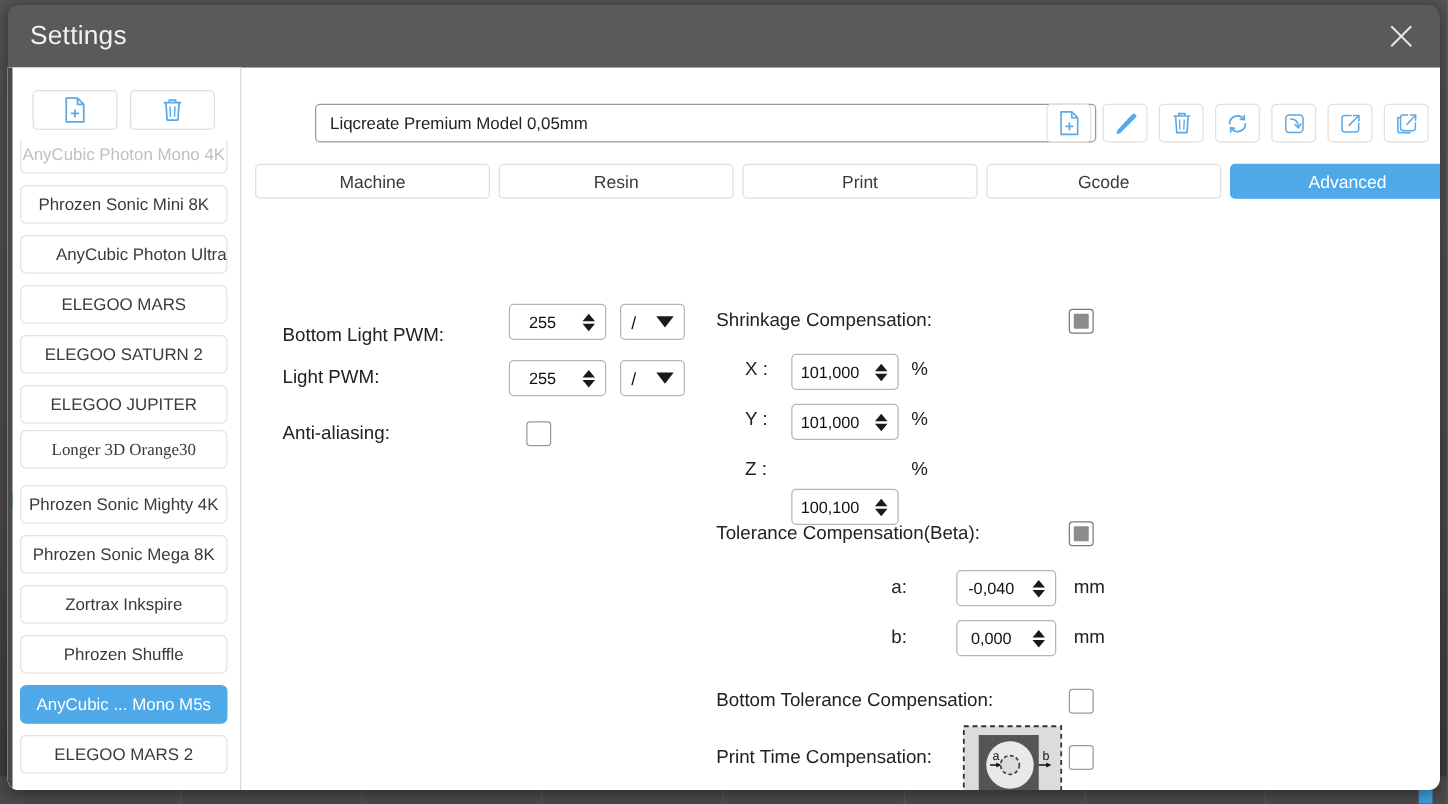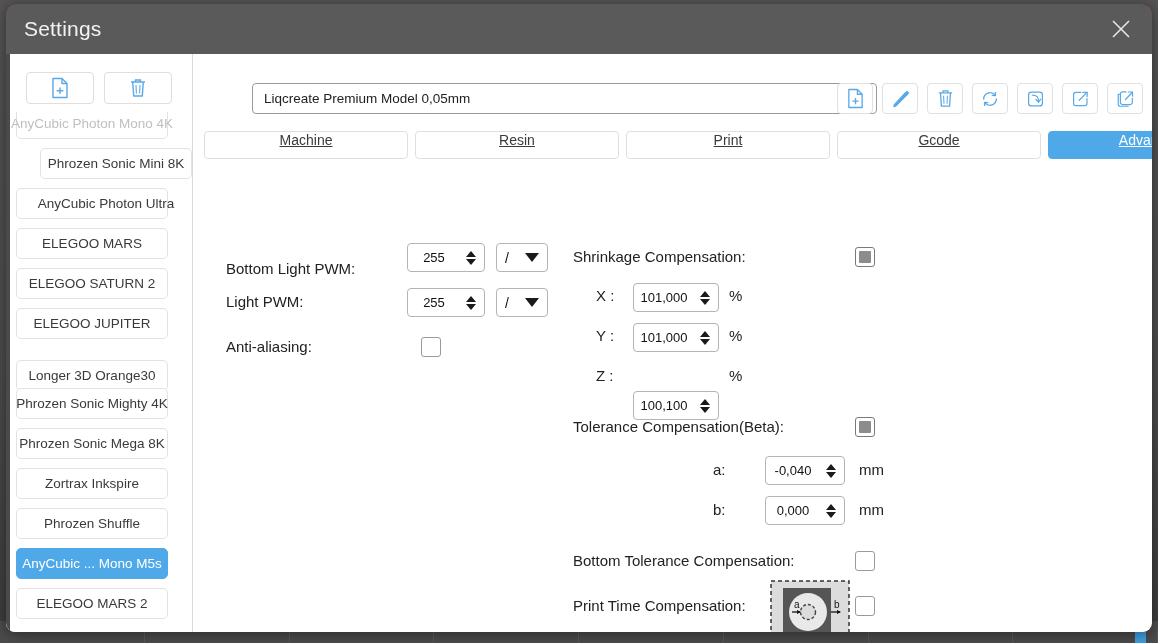--- a/index.html
+++ b/index.html
@@ -86,21 +86,21 @@
     cursor: pointer;
   }
   .sb-btn svg { display: block; }
 
   .printer-list {
     position: absolute; left: 0; top: 58px;
     width: 186px; height: 560px;
   }
   .printer-item {
     position: absolute; left: 10px;
-    width: 152px; height: 31px;
+    width: 166px; height: 31px;
     box-sizing: border-box;
     border: 1px solid #e2e2e2; border-radius: 5px;
     background: #fff;
     display: flex; align-items: center; justify-content: center;
     font-size: 13.5px; color: #3a3a3a;
     cursor: pointer; white-space: nowrap;
   }
   .printer-item.selected {
     background: #4fa9e8; border-color: #4fa9e8; color: #ffffff;
   }
@@ -158,28 +158,27 @@
     display: flex; align-items: center; justify-content: center;
     cursor: pointer;
   }
   .icon-btn svg { display: block; }
 
   .tabs {
     position: absolute; left: 12px; top: 77px;
     display: flex; gap: 7px;
   }
   .tab {
-    width: 204px; height: 28px;
+    width: 188px; height: 28px;
     box-sizing: border-box;
     border: 1px solid #dfdfdf; border-radius: 4px;
     background: #ffffff;
-    display: flex; justify-content: center;
+    display: flex; align-items: center; justify-content: center;
     font-size: 14px; color: #3a3a3a;
     cursor: pointer;
-    text-decoration: underline;
   }
   .tab.active {
     background: #4fa9e8; border-color: #4fa9e8; color: #ffffff;
   }
 
   
   .form {
     position: absolute; left: 0; top: 120px; right: 0; bottom: 0;
   }
   .lbl {
@@ -312,36 +311,36 @@
               <line x1="8" y1="8" x2="8.4" y2="16.5" stroke="#5aa9e6" stroke-width="1.1"></line>
               <line x1="12" y1="8" x2="11.6" y2="16.5" stroke="#5aa9e6" stroke-width="1.1"></line>
             </svg>
           </div>
         </div>
 
         <div class="printer-list">
             <div class="printer-item clipped" style="top: -4px;">
               <span>AnyCubic Photon Mono 4K</span>
             </div>
-            <div class="printer-item" style="top: 36px; margin-left: 24px;">
+            <div class="printer-item" style="top: 36px;">
               <span>Phrozen Sonic Mini 8K</span>
             </div>
             <div class="printer-item" style="top: 76px; padding-left: 28px;">
               <span>AnyCubic Photon Ultra</span>
             </div>
             <div class="printer-item" style="top: 116px;">
               <span>ELEGOO MARS</span>
             </div>
             <div class="printer-item" style="top: 156px;">
               <span>ELEGOO SATURN 2</span>
             </div>
             <div class="printer-item" style="top: 196px;">
               <span>ELEGOO JUPITER</span>
             </div>
-            <div class="printer-item" style="top: 248px;">
+            <div class="printer-item" style="top: 232px; font-family: Liberation Serif, serif;">
               <span>Longer 3D Orange30</span>
             </div>
             <div class="printer-item" style="top: 276px;">
               <span>Phrozen Sonic Mighty 4K</span>
             </div>
             <div class="printer-item" style="top: 316px;">
               <span>Phrozen Sonic Mega 8K</span>
             </div>
             <div class="printer-item" style="top: 356px;">
               <span>Zortrax Inkspire</span>

